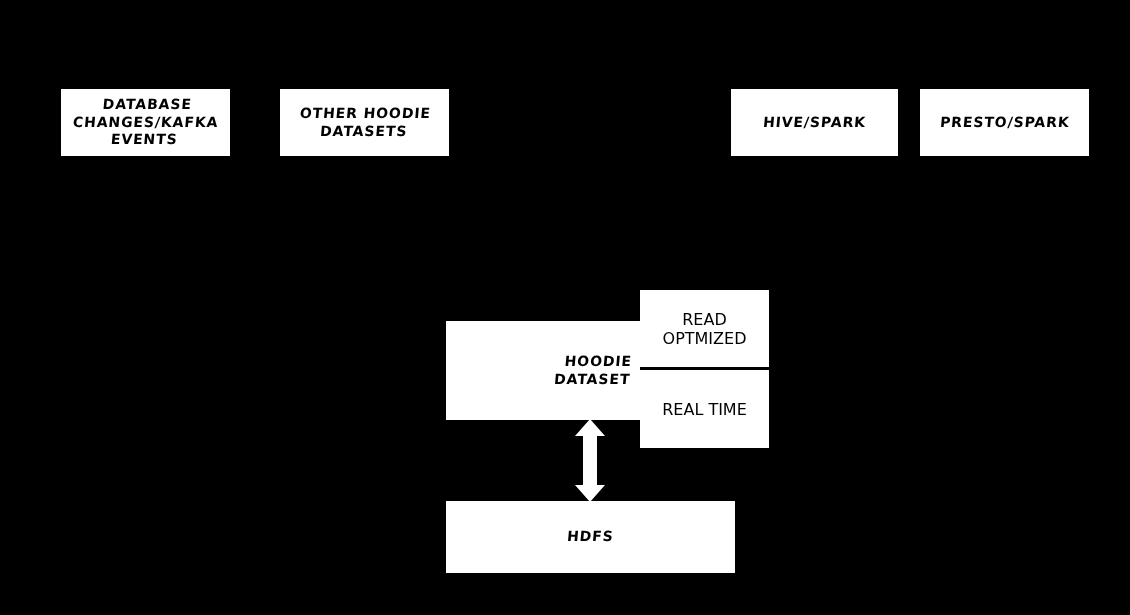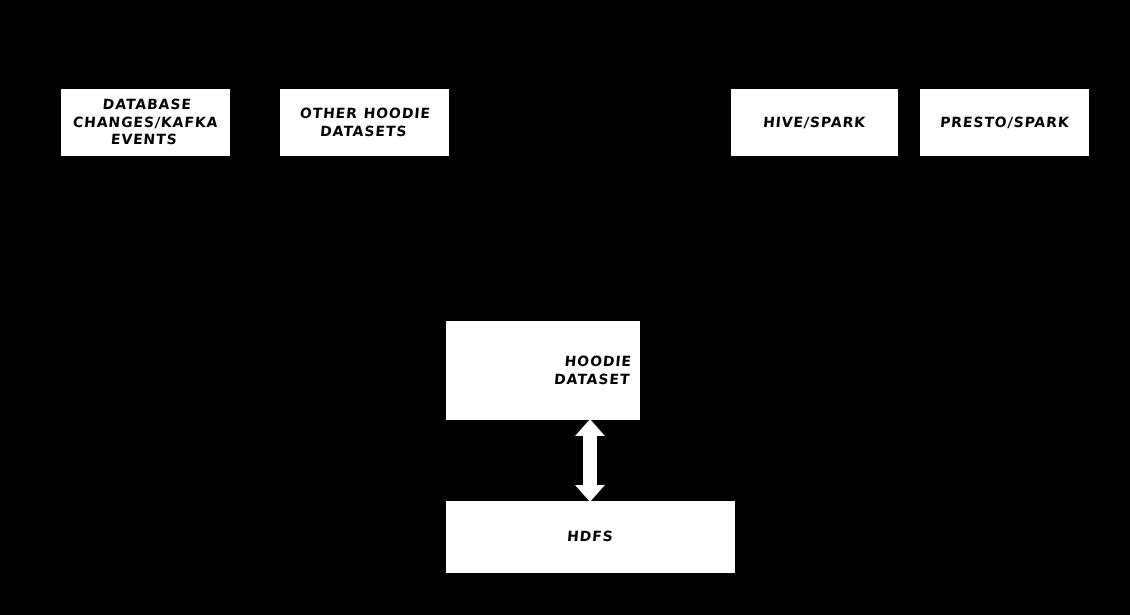--- a/index.html
+++ b/index.html
@@ -107,20 +107,29 @@
 
   <div class="box" id="box-presto-spark">
     <span class="label">PRESTO/SPARK</span>
   </div>
 
   <div class="box" id="box-hoodie-dataset">
     <span class="label">HOODIE
 DATASET</span>
   </div>
 
+  <div id="views-stack">
+    <div class="view-cell" id="view-read-optimized">
+      <span class="label">READ
+OPTMIZED</span>
+    </div>
+    <div class="view-cell" id="view-real-time">
+      <span class="label">REAL TIME</span>
+    </div>
+  </div>
 
   <svg id="arrow-hoodie-hdfs" viewBox="0 0 34 83">
     <polygon points="17,0 32,17 24,17 24,66 32,66 17,83 2,66 10,66 10,17 2,17" fill="#ffffff"></polygon>
   </svg>
 
   <div class="box" id="box-hdfs">
     <span class="label">HDFS</span>
   </div>
 
 </div>

